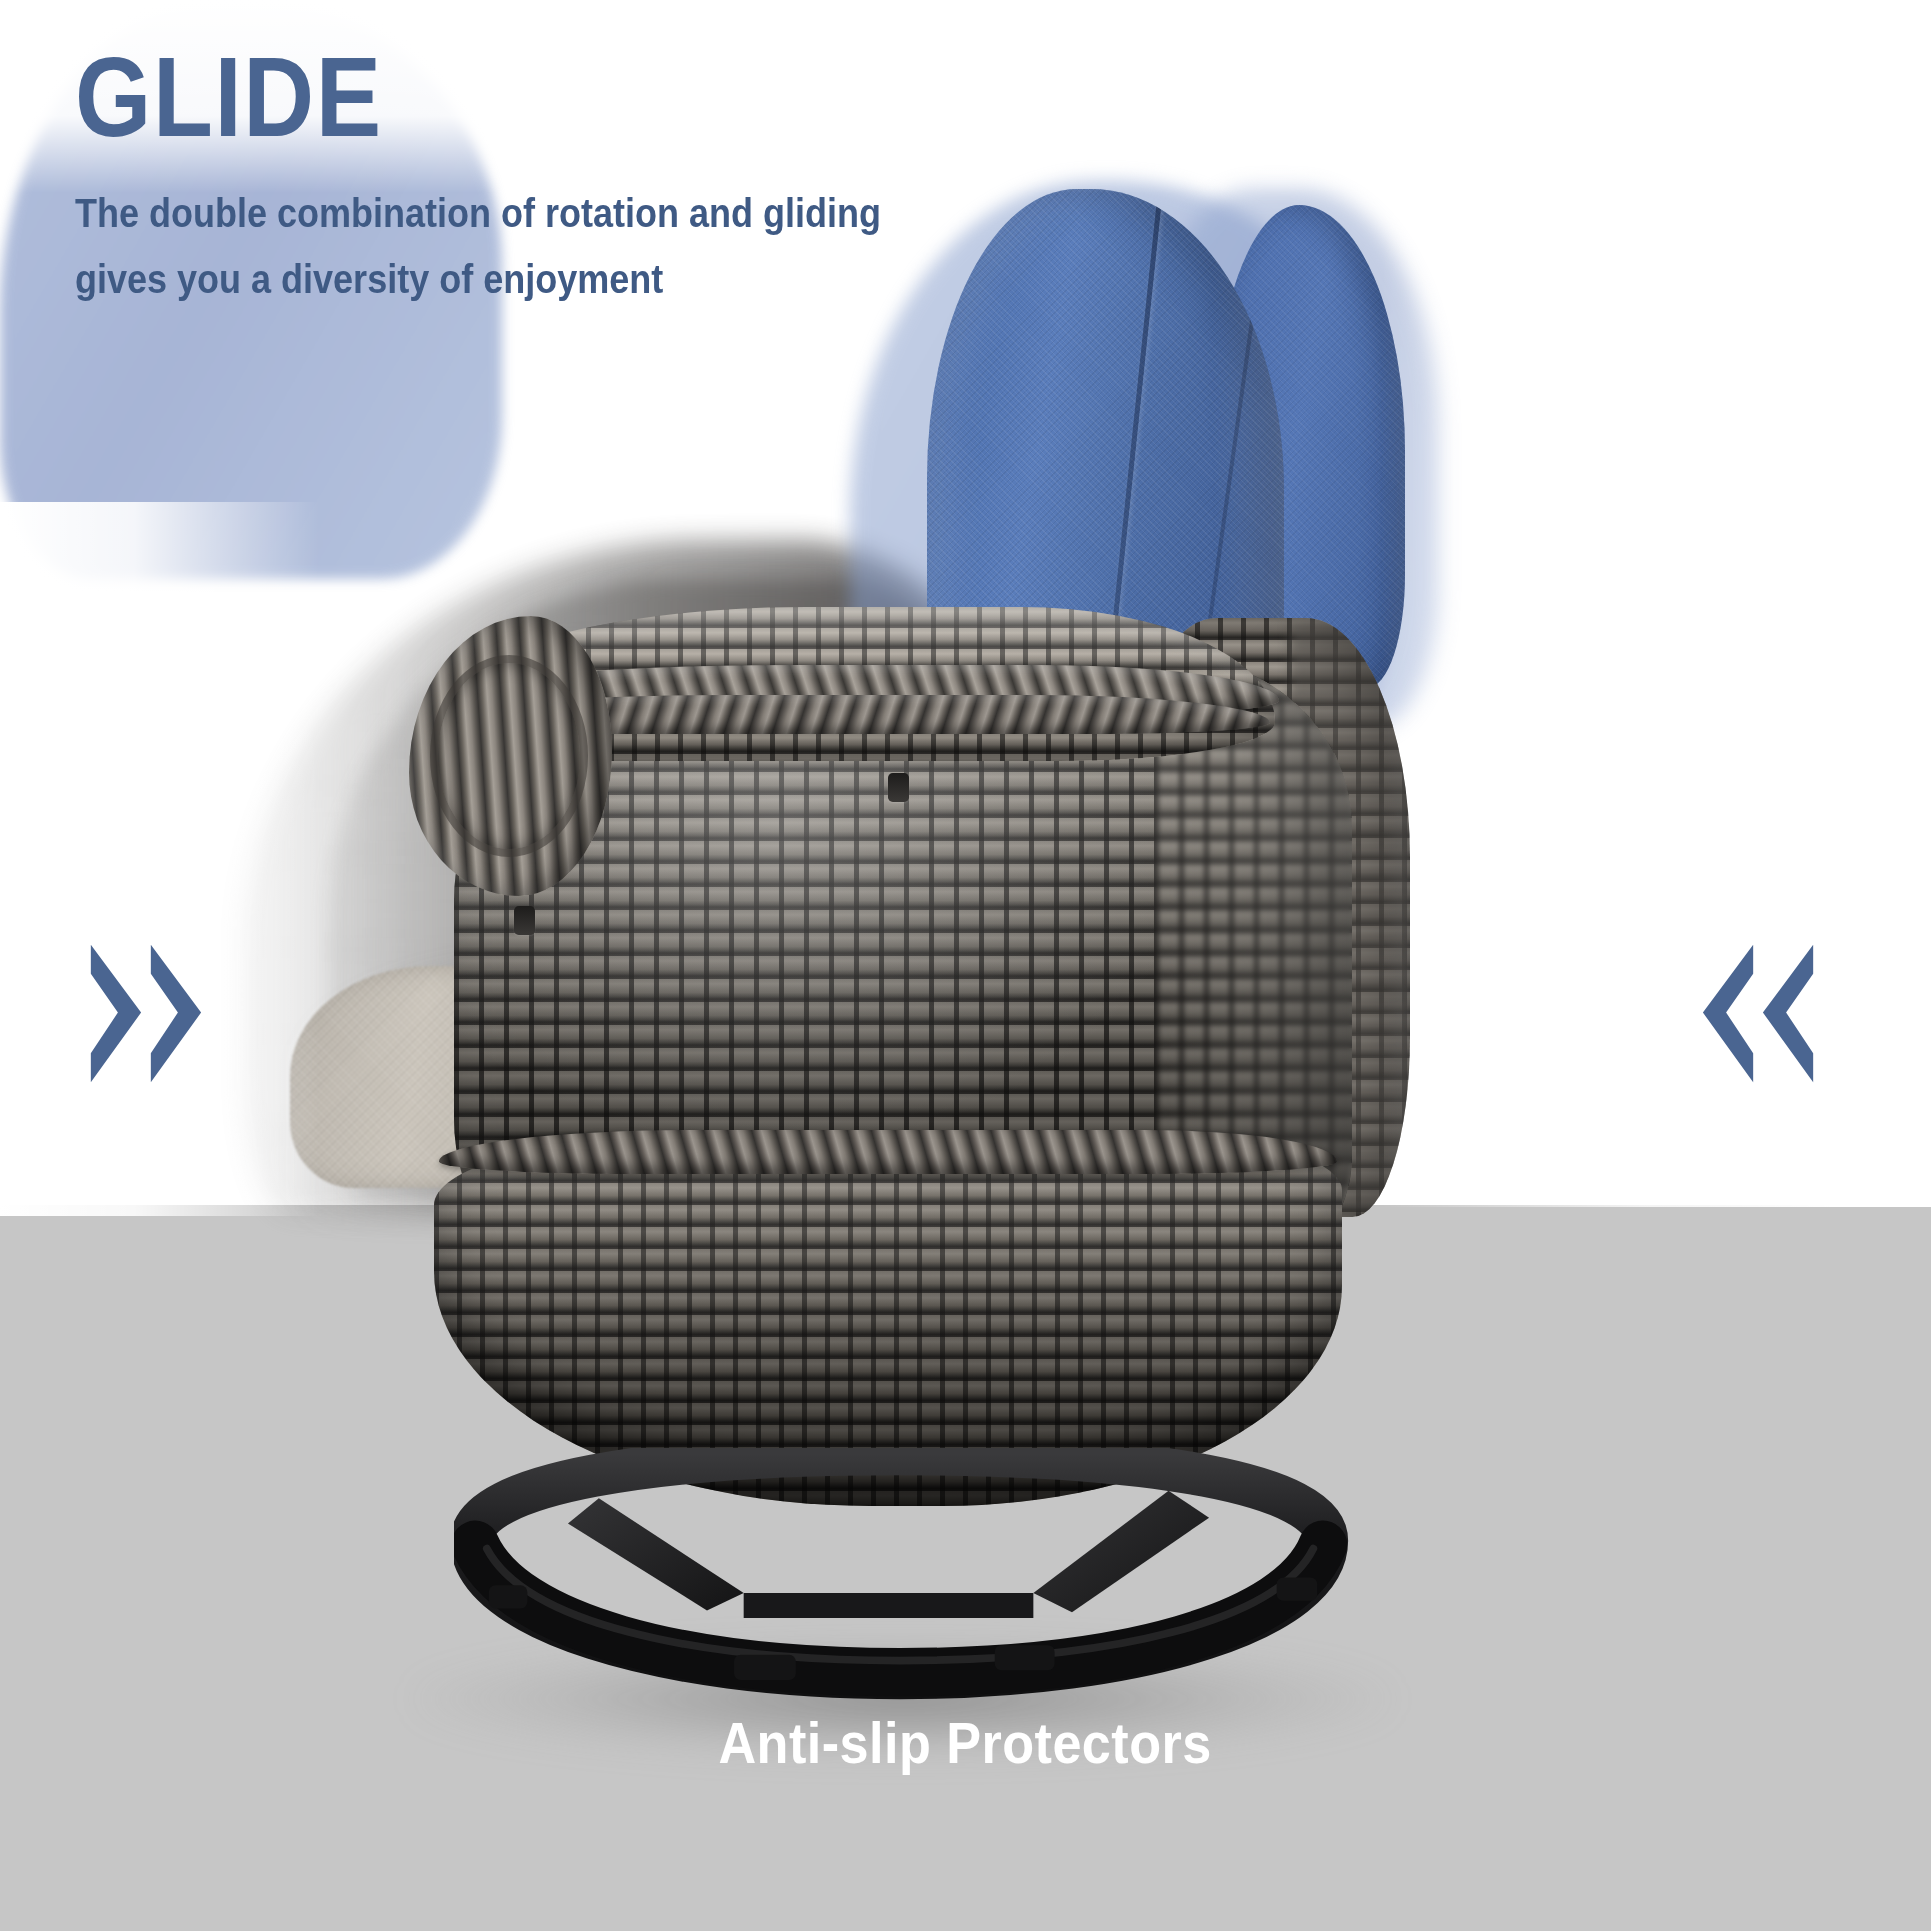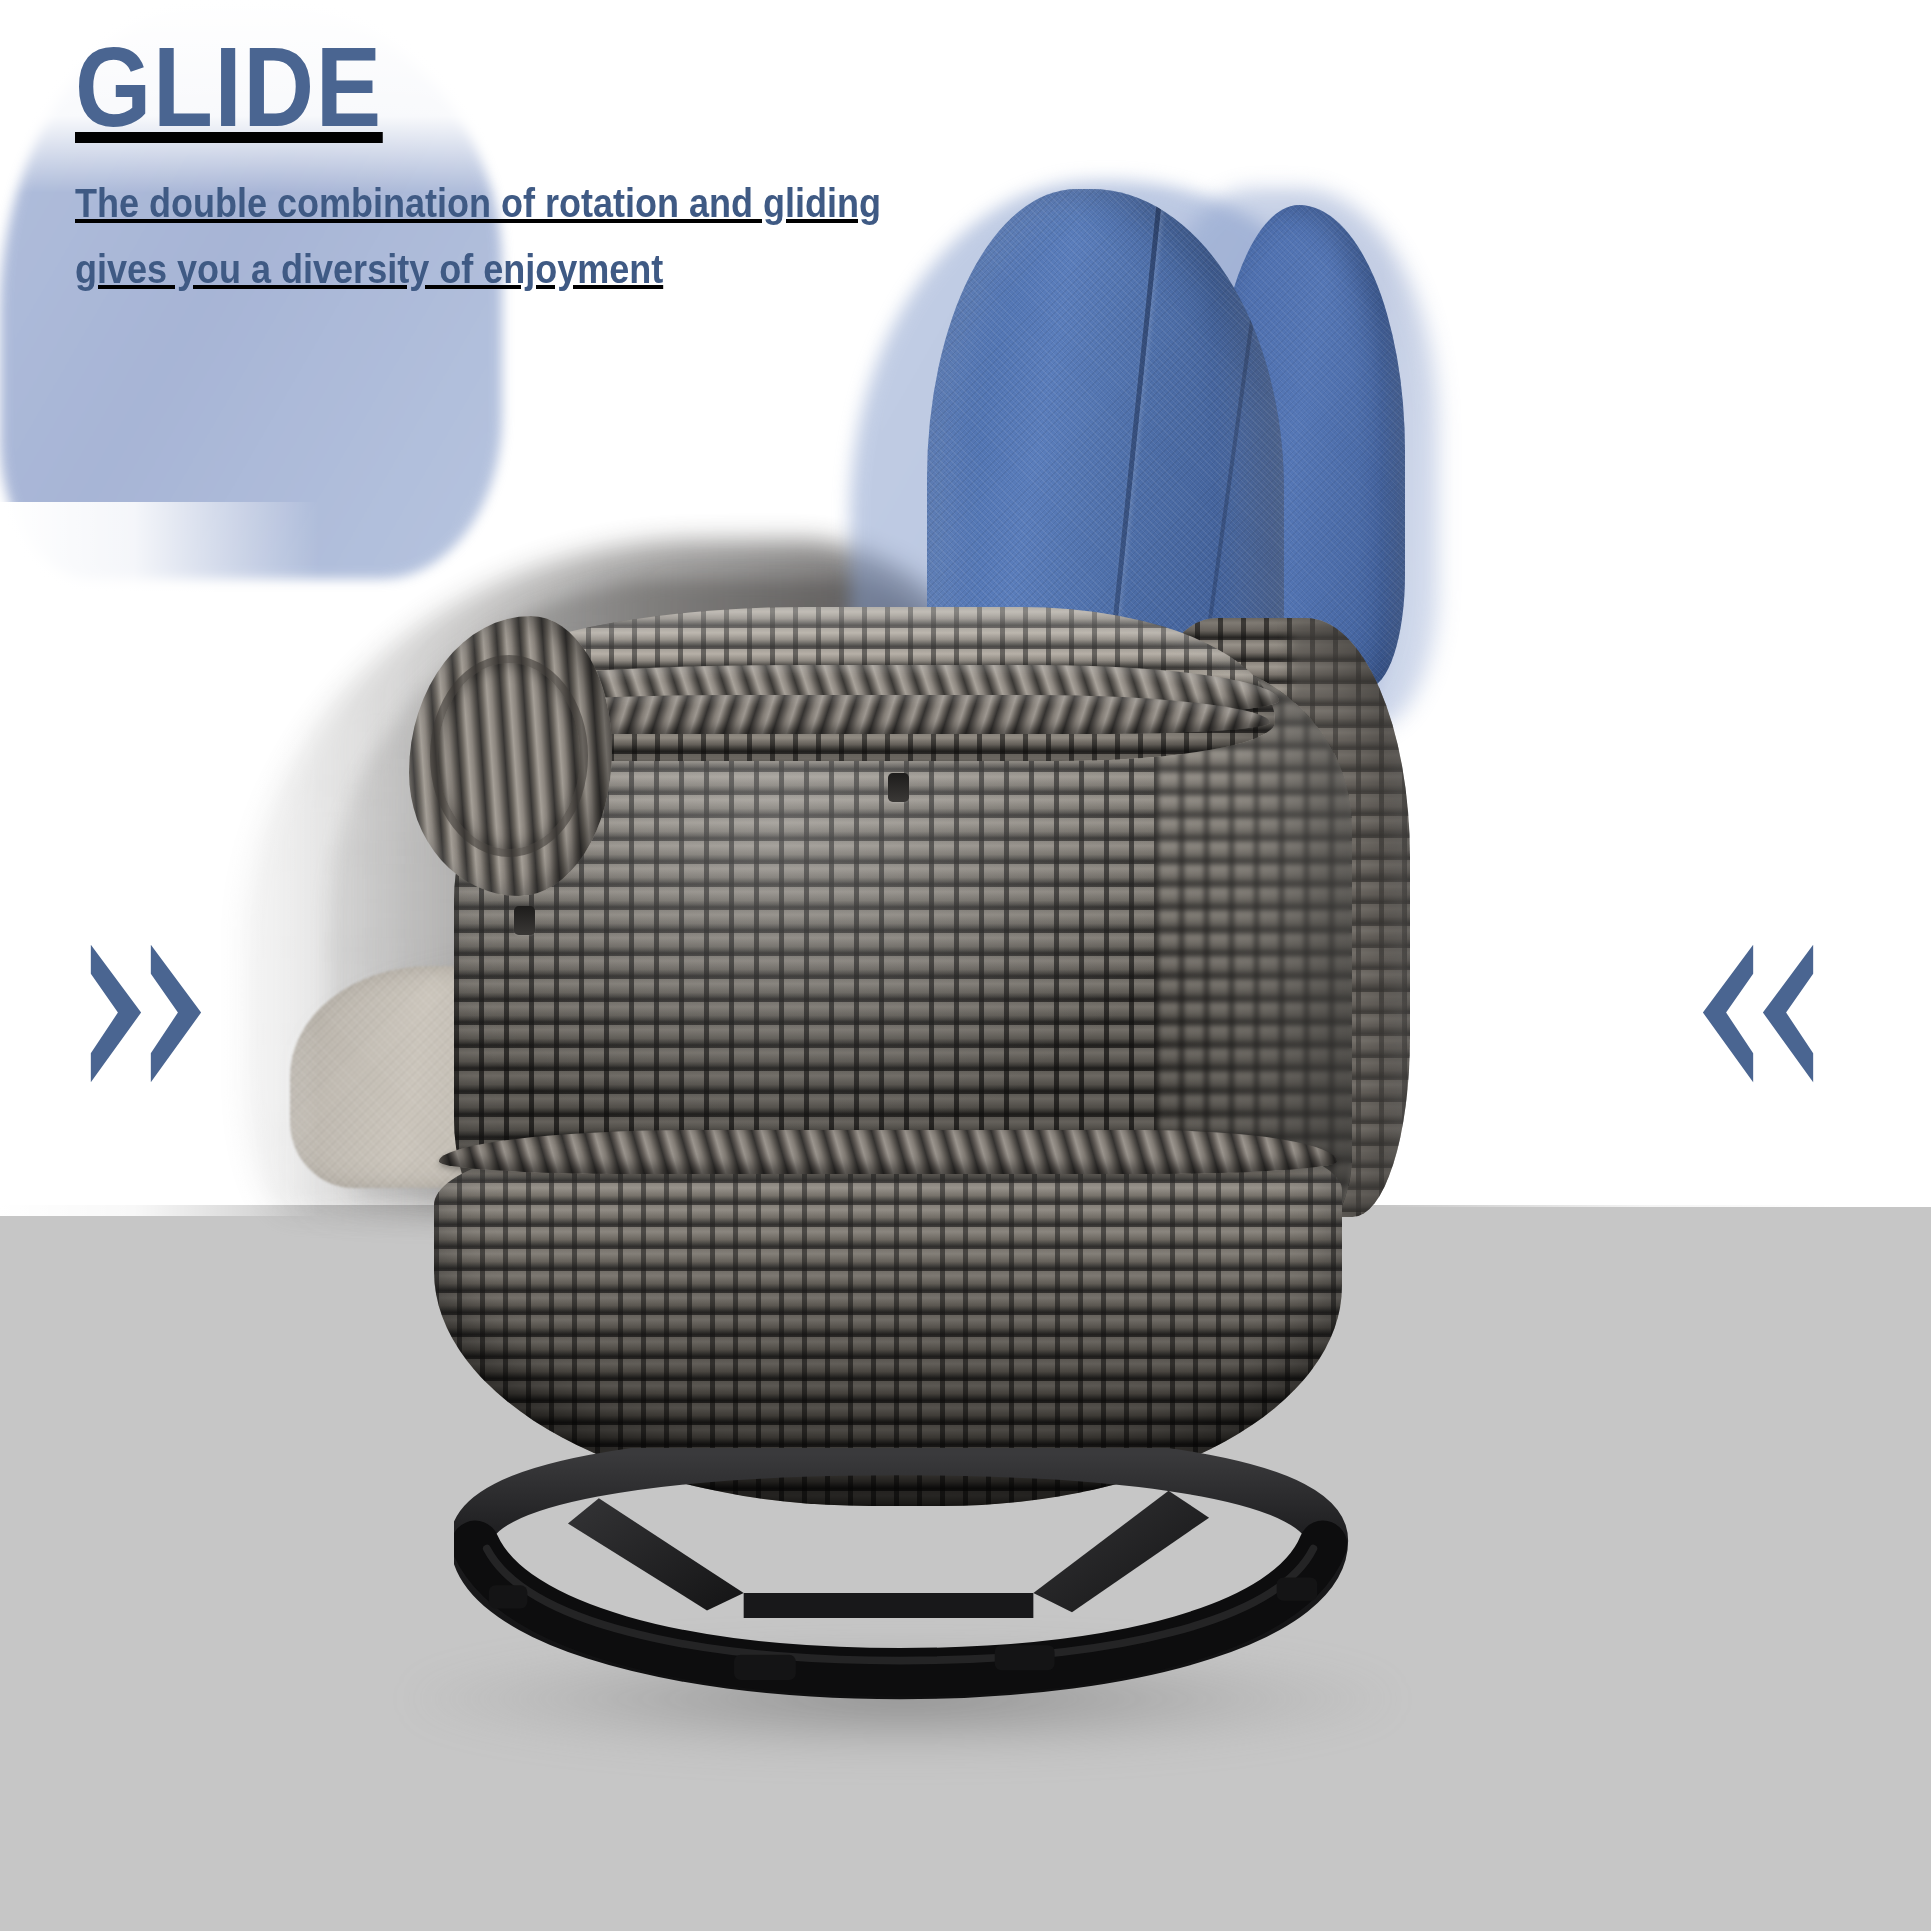--- a/index.html
+++ b/index.html
@@ -19,21 +19,21 @@
     position:absolute; left:0; top:0; width:1931px; height:1205px;
     background:#ffffff;
   }
   .bg-bottom{
     position:absolute; left:0; top:1205px; width:1931px; height:726px;
     background:#c6c6c6;
   }
 
   
   .headline{
-    position:absolute; left:75px; top:31px; width:1159px; z-index:40;text-decoration:underline;
+    position:absolute; left:75px; top:41px; width:1159px; z-index:40;
   }
   .headline .title{
     font-size:114px; line-height:0.98; font-weight:bold;
     letter-spacing:1.9px; color:#4a6591;
     transform:scaleX(0.86); transform-origin:left center;
     white-space:nowrap;
   }
   .headline .sub{
     margin-top:27px; color:#3f5a84; font-weight:bold;
     font-size:40px; line-height:1.65;
@@ -522,15 +522,18 @@
         <polygon points="56,4 4,74 56,146 56,116 28,74 56,34" fill="#4a6591"></polygon>
       </svg>
     </div>
     <div class="chev">
       <svg viewBox="0 0 62 150">
         <polygon points="56,4 4,74 56,146 56,116 28,74 56,34" fill="#4a6591"></polygon>
       </svg>
     </div>
   </div>
 
+  <div class="caption">
+    <span>Anti-slip Protectors</span>
+  </div>
 
 </div>
 
 
 </body></html>

